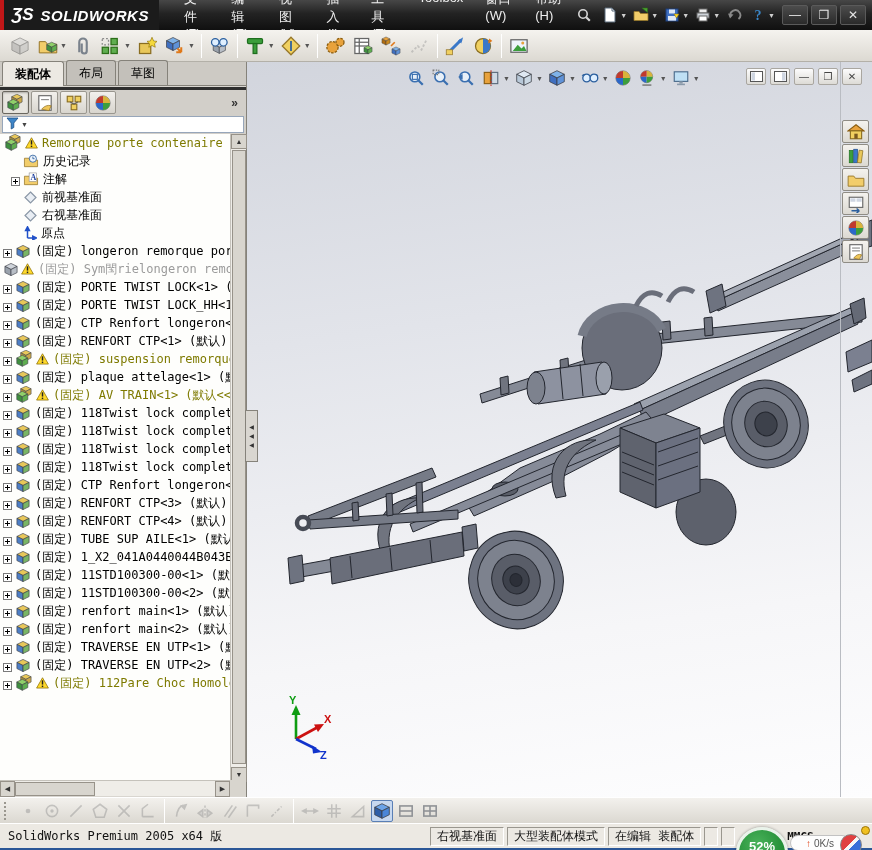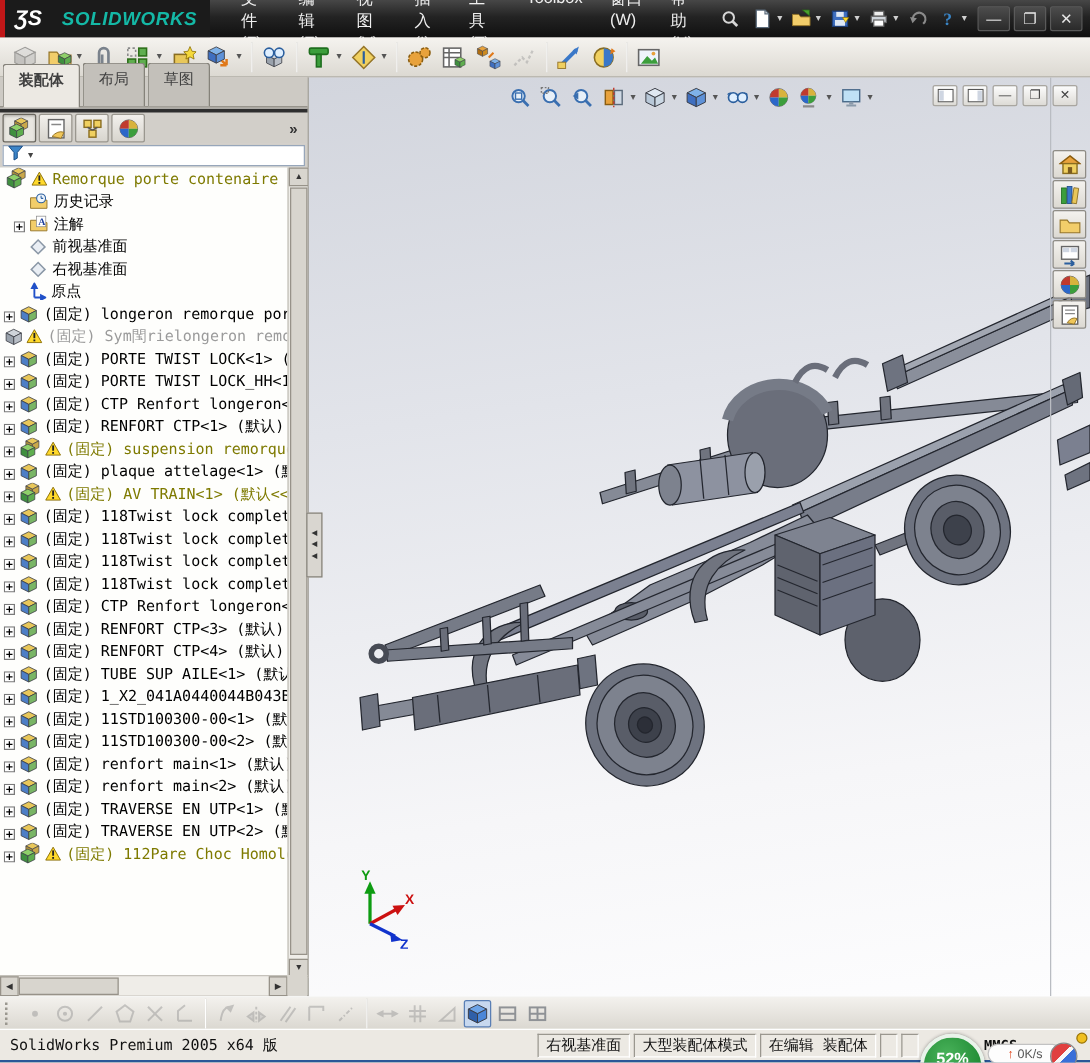--- a/index.html
+++ b/index.html
@@ -3,41 +3,41 @@
 <meta charset="utf-8">
 <style>
   html,body{margin:0;padding:0;width:872px;height:850px;overflow:hidden;
     font-family:"Liberation Sans","DejaVu Sans",sans-serif;background:#d6d3cc;position:relative;}
   *{box-sizing:border-box;}
   .abs{position:absolute;}
   
   .titlebar{left:0;top:0;width:872px;height:30px;background:linear-gradient(#474747,#232323 45%,#101010);
     display:flex;align-items:center;color:#eee;}
   .redstripe{width:5px;height:30px;background:#c11718;}
-  .logo{display:flex;align-items:baseline;gap:16px;padding:0 10px 0 8px;background:#1b1b1b;height:30px;align-items:center;}
+  .logo{display:flex;align-items:baseline;gap:7px;padding:0 10px 0 8px;background:#1b1b1b;height:30px;align-items:center;}
   .logo .mark{font-style:italic;font-weight:bold;font-size:17px;color:#fff;}
-  .logo .name{font-style:italic;font-weight:bold;font-size:15px;letter-spacing:.5px;color:#14b8a6;}
+  .logo .name{font-style:italic;font-weight:bold;font-size:15px;letter-spacing:.5px;color:#ffffff;}
   .menus{display:flex;margin-left:14px;}
   .menu{font-size:13px;padding:5px 11px;color:#efefef;cursor:default;}
   .tb-right{margin-left:auto;display:flex;align-items:center;gap:2px;padding-right:6px;}
   .qico{width:24px;height:22px;display:flex;align-items:center;justify-content:center;}
   .caret{font-size:7px;color:#cfcfcf;margin-left:-2px;margin-right:2px;}
   .winbtn{width:26px;height:20px;display:flex;align-items:center;justify-content:center;color:#e6e6e6;
     font-size:12px;border:1px solid #5a5a5a;border-radius:2px;background:linear-gradient(#4c4c4c,#2a2a2a);margin-left:3px;}
   
   .toolbar2{left:0;top:30px;width:872px;height:32px;background:linear-gradient(#f5f3ef,#dcd9d2);
     border-bottom:1px solid #b3b0a8;display:flex;align-items:center;padding-left:6px;gap:1px;}
   .tico{width:27px;height:27px;display:flex;align-items:center;justify-content:center;border-radius:2px;}
   .tsep{width:1px;height:24px;background:#b5b2aa;border-right:1px solid #fff;margin:0 3px;}
   .dis{opacity:.45;filter:grayscale(1);}
   
   .lpanel{left:0;top:62px;width:247px;height:735px;background:#d9d6d0;border-right:1px solid #85827a;}
   .ltabs{position:absolute;left:0;top:0;width:246px;height:24px;background:#cdcac4;display:flex;align-items:flex-end;border-bottom:1px solid #85827a;}
-  .ltab{font-size:12px;padding:4px 12px 13px;border:1px solid #85827a;border-bottom:none;background:#c3c0ba;
-    border-radius:3px 3px 0 0;margin-left:2px;color:#404040;}
+  .ltab{font-size:12px;padding:4px 12px 3px;border:1px solid #85827a;border-bottom:none;background:#c3c0ba;
+    border-radius:3px 3px 0 0;margin-left:2px;color:#000000;}
   .ltab.active{background:#ece9e3;font-weight:bold;position:relative;top:1px;}
   .mgr{position:absolute;left:0;top:25px;width:246px;height:28px;background:#d2cfc9;border-top:3px solid #2e2e2e;
     display:flex;align-items:center;padding-left:2px;gap:2px;}
   .mtab{width:27px;height:23px;display:flex;align-items:center;justify-content:center;border:1px solid #9a978f;
     background:linear-gradient(#f2f0ec,#d8d5ce);border-radius:2px;}
   .mtab.active{background:#e8e6e0;border:1px solid #6a675f;box-shadow:inset 0 1px 2px rgba(0,0,0,.25);}
   .chev{margin-left:auto;margin-right:8px;font-size:12px;color:#333;font-weight:bold;}
   .filterrow{position:absolute;left:0;top:53px;width:246px;height:19px;background:#d2cfc9;padding:1px 2px;}
   .filterbox{width:100%;height:17px;background:#fff;border:1px solid #97a6ba;display:flex;align-items:center;padding-left:3px;gap:2px;}
   .tree{position:absolute;left:0;top:72px;width:230px;height:648px;background:#fefefc;overflow:hidden;

